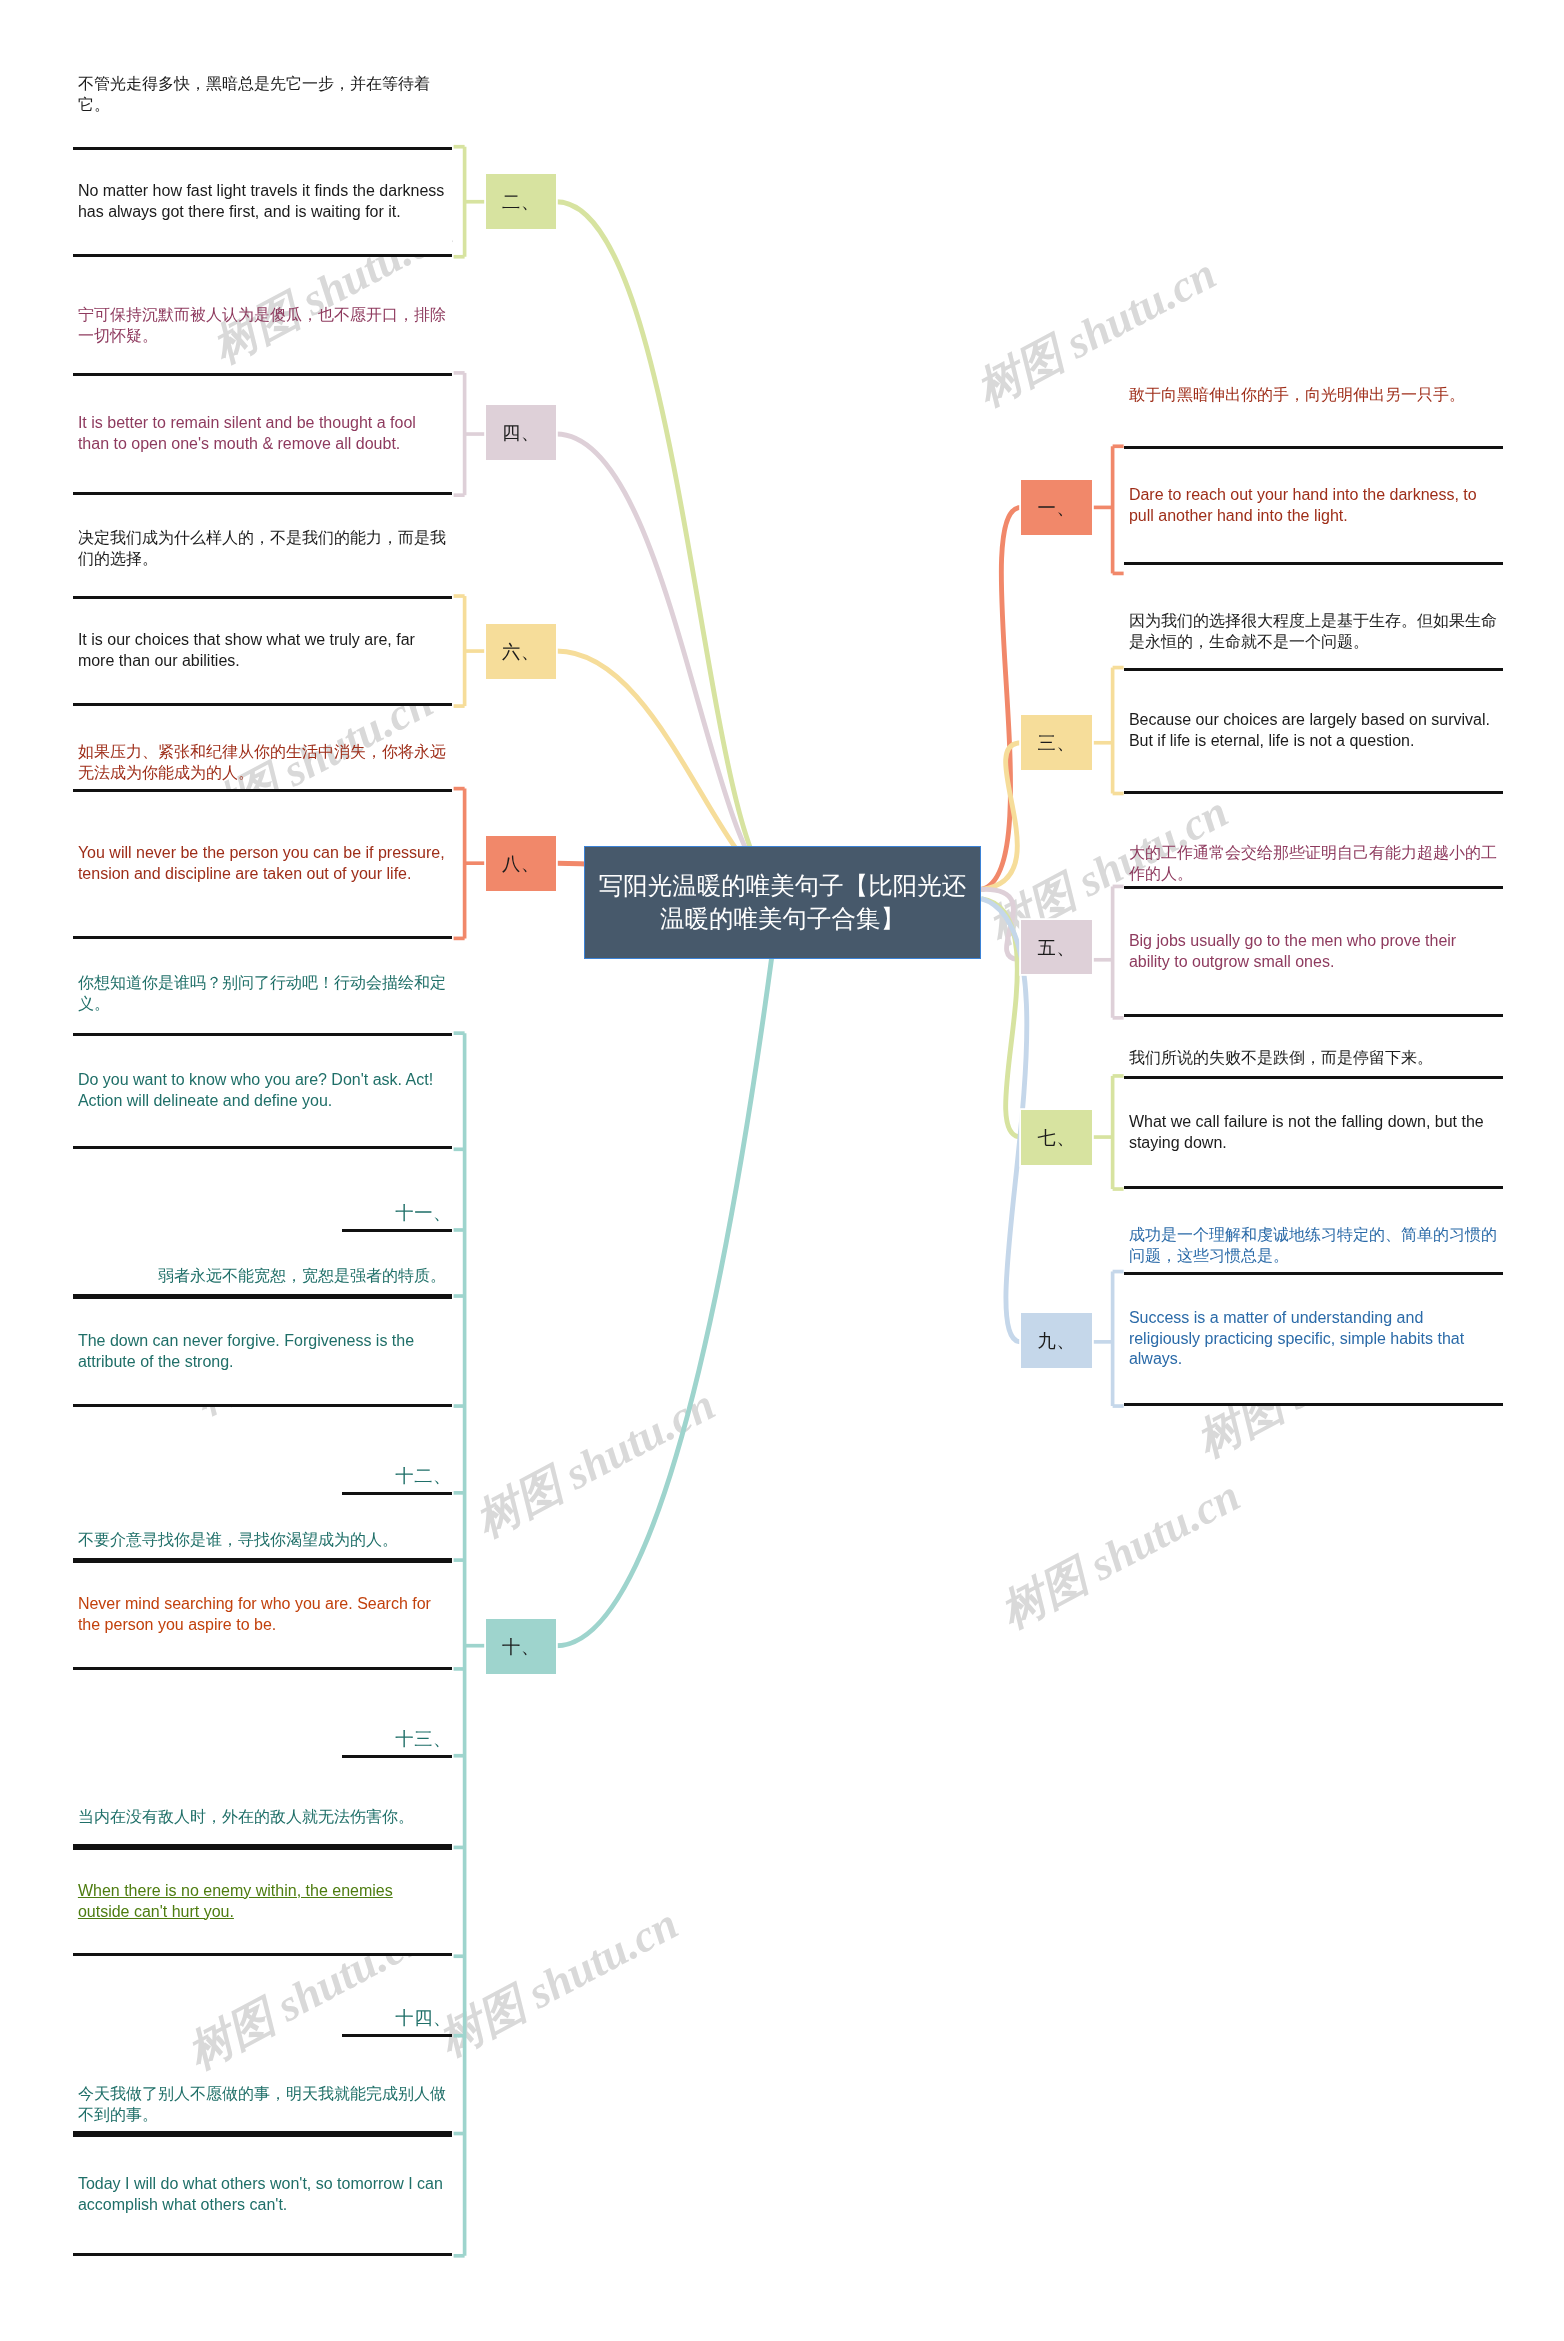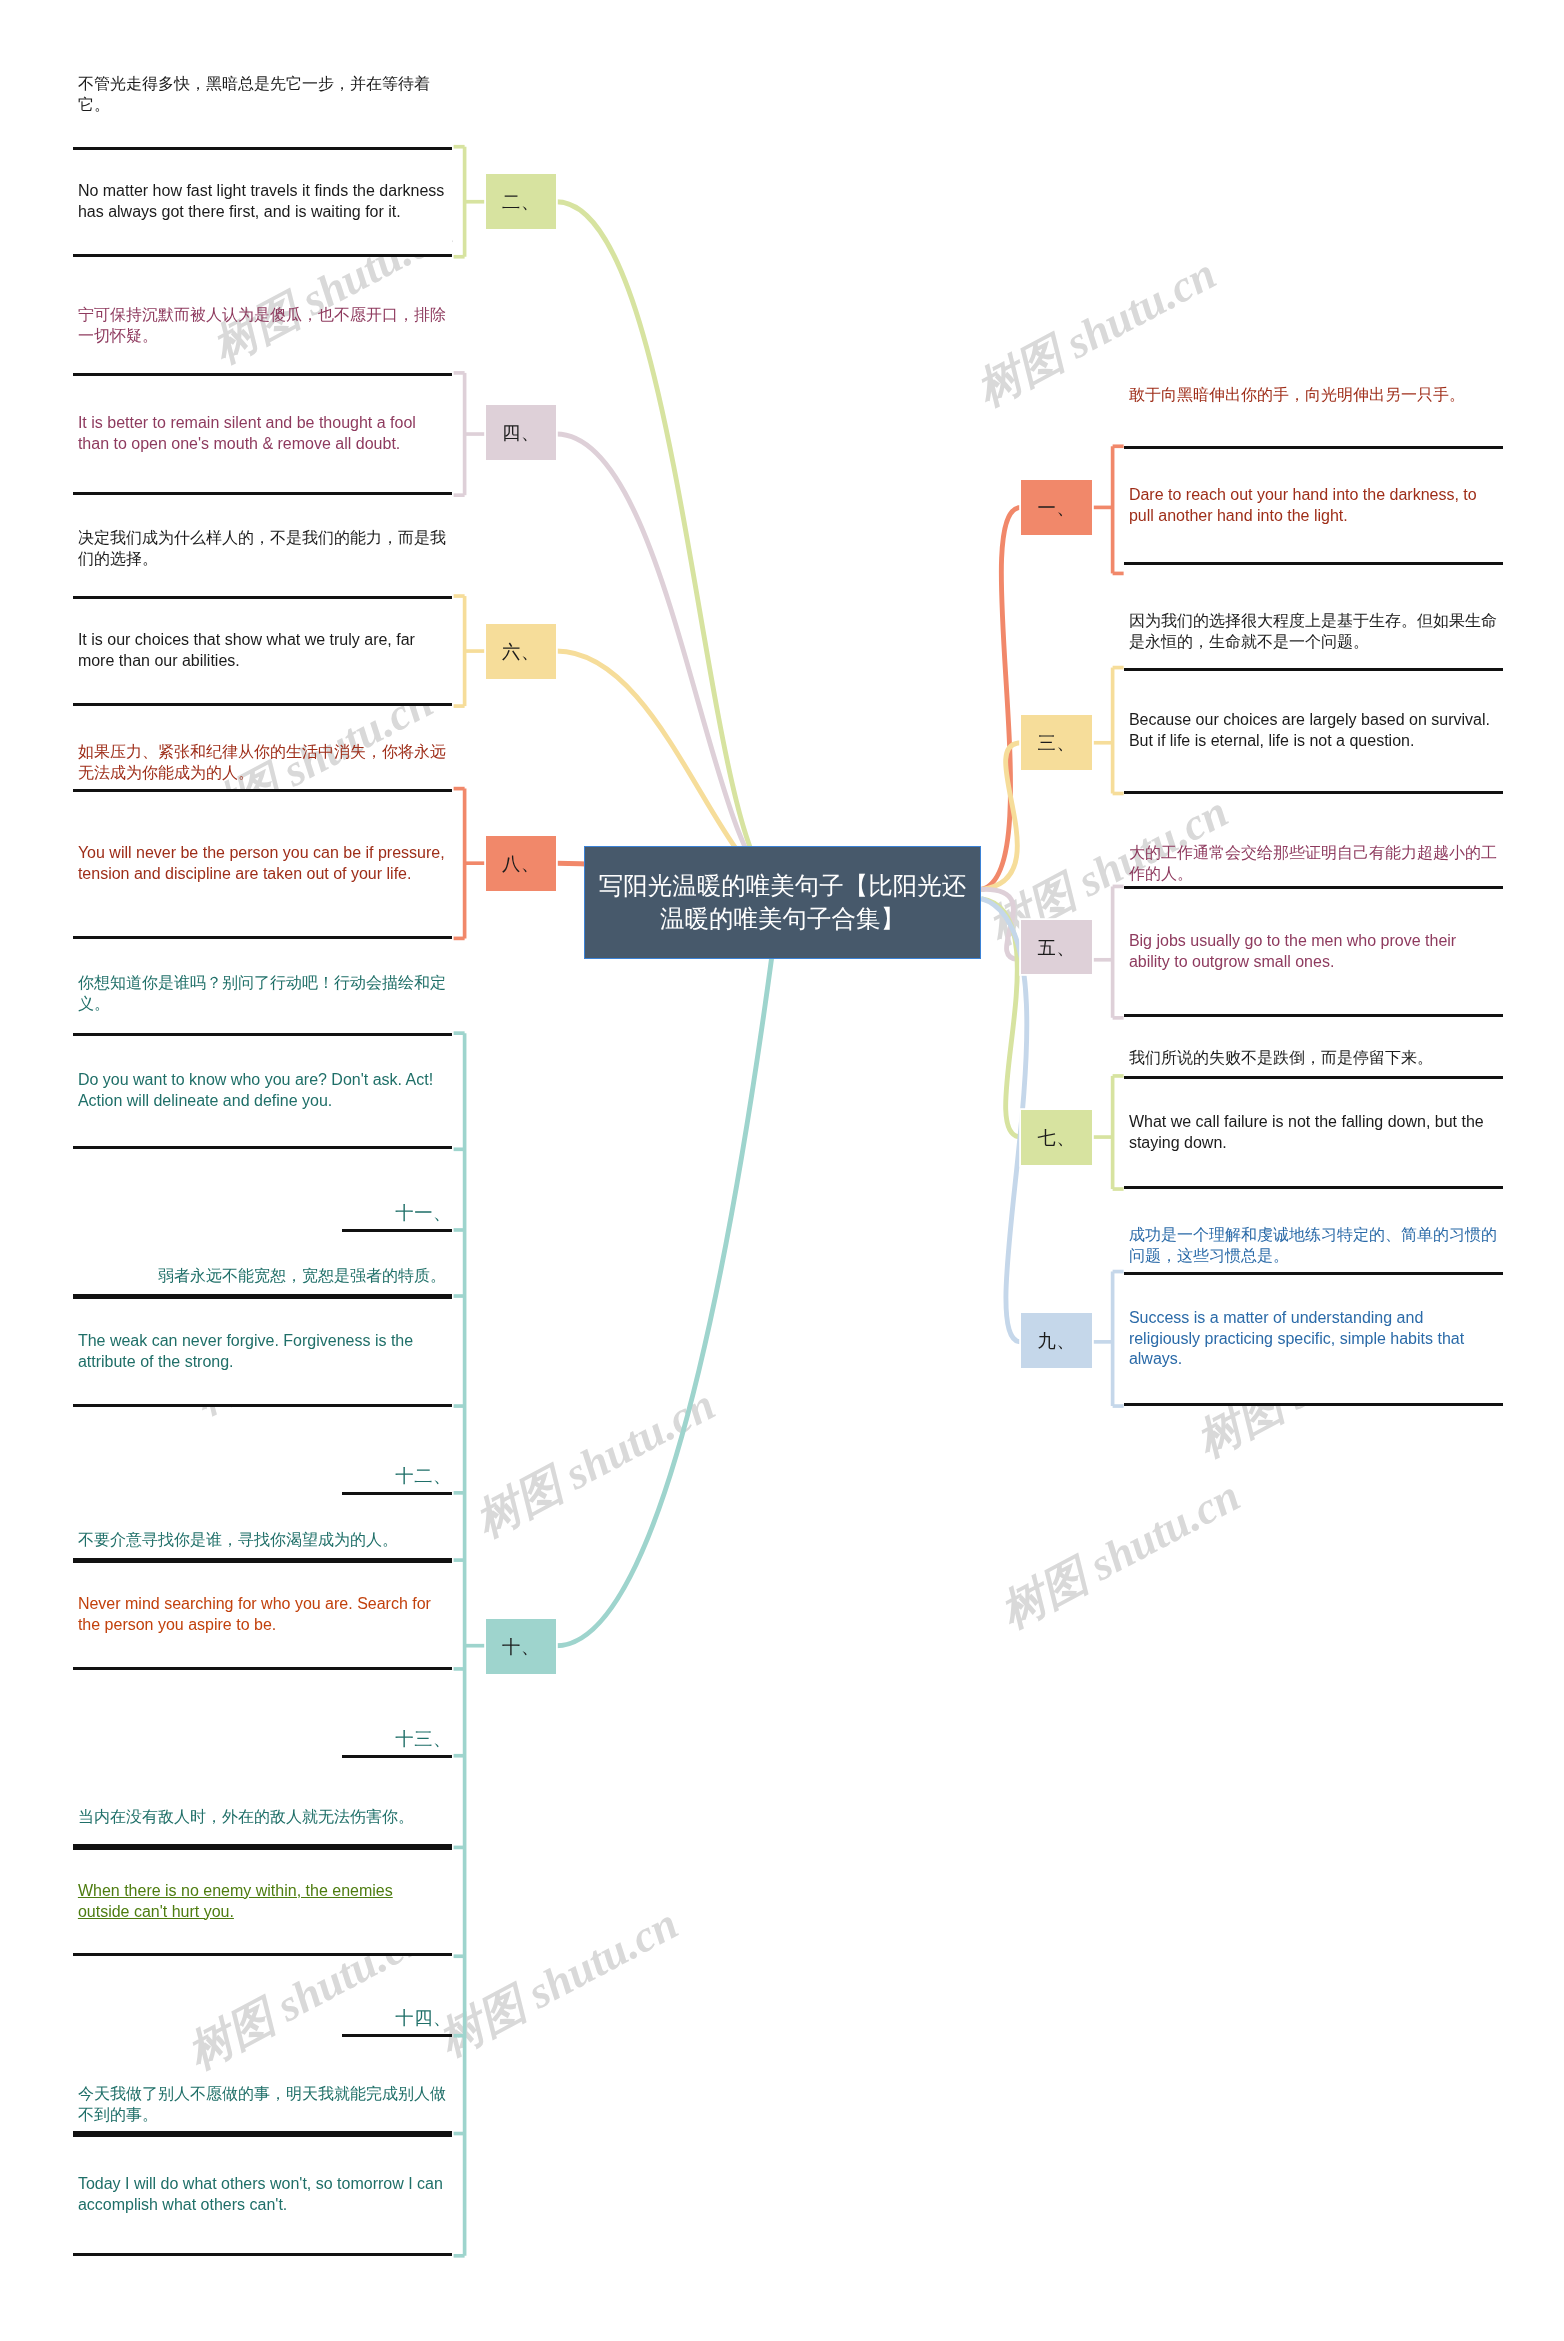--- a/index.html
+++ b/index.html
@@ -250,21 +250,21 @@
   </div>
 
   <div class="tag plain" style="left:342px;top:1195px;width:110px;height:35px;">
     <span>十一、</span>
   </div>
   <div class="leaf nobottom" style="left:342px;top:1229px;width:110px;height:2.4px;border-top:3.1px solid #111;"></div>
   <div class="leaf" style="left:73px;top:1259px;width:379px;height:38px;border-top:none;">
     <div class="txt" style="color:#1f6f68;text-align:right;"><span>弱者永远不能宽恕，宽恕是强者的特质。</span></div>
   </div>
   <div class="leaf" style="left:73px;top:1296px;width:379px;height:111px;">
-    <div class="txt" style="color:#1f6f68;"><span>The weak can never forgive. Forgiveness is the attribute of the strong.</span></div>
+    <div class="txt" style="color:#1f6f68;"><span>The down can never forgive. Forgiveness is the attribute of the strong.</span></div>
   </div>
 
   <div class="tag plain" style="left:342px;top:1458px;width:110px;height:35px;">
     <span>十二、</span>
   </div>
   <div class="leaf nobottom" style="left:342px;top:1492px;width:110px;height:2.4px;border-top:3.1px solid #111;"></div>
   <div class="leaf" style="left:73px;top:1523px;width:379px;height:38px;border-top:none;">
     <div class="txt" style="color:#1f6f68;"><span>不要介意寻找你是谁，寻找你渴望成为的人。</span></div>
   </div>
   <div class="leaf" style="left:73px;top:1560px;width:379px;height:110px;">

